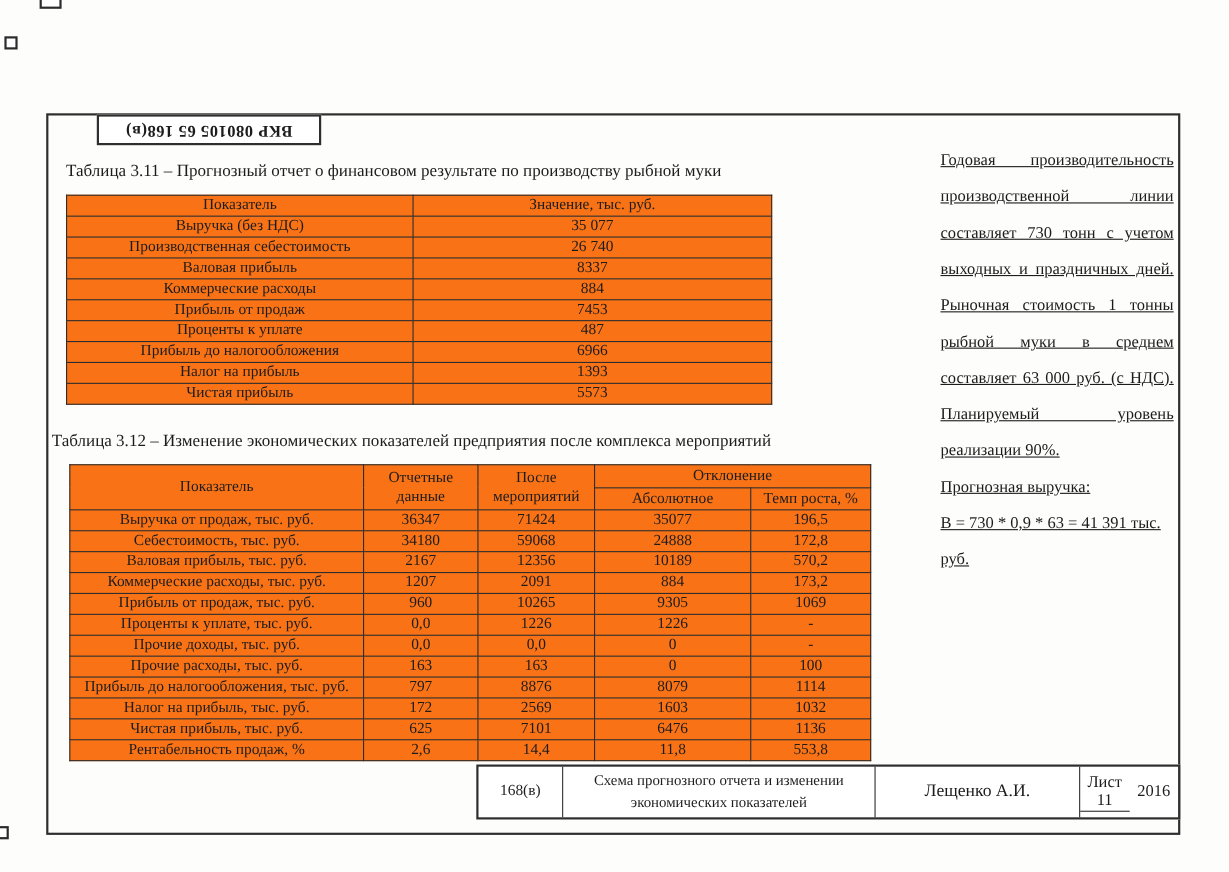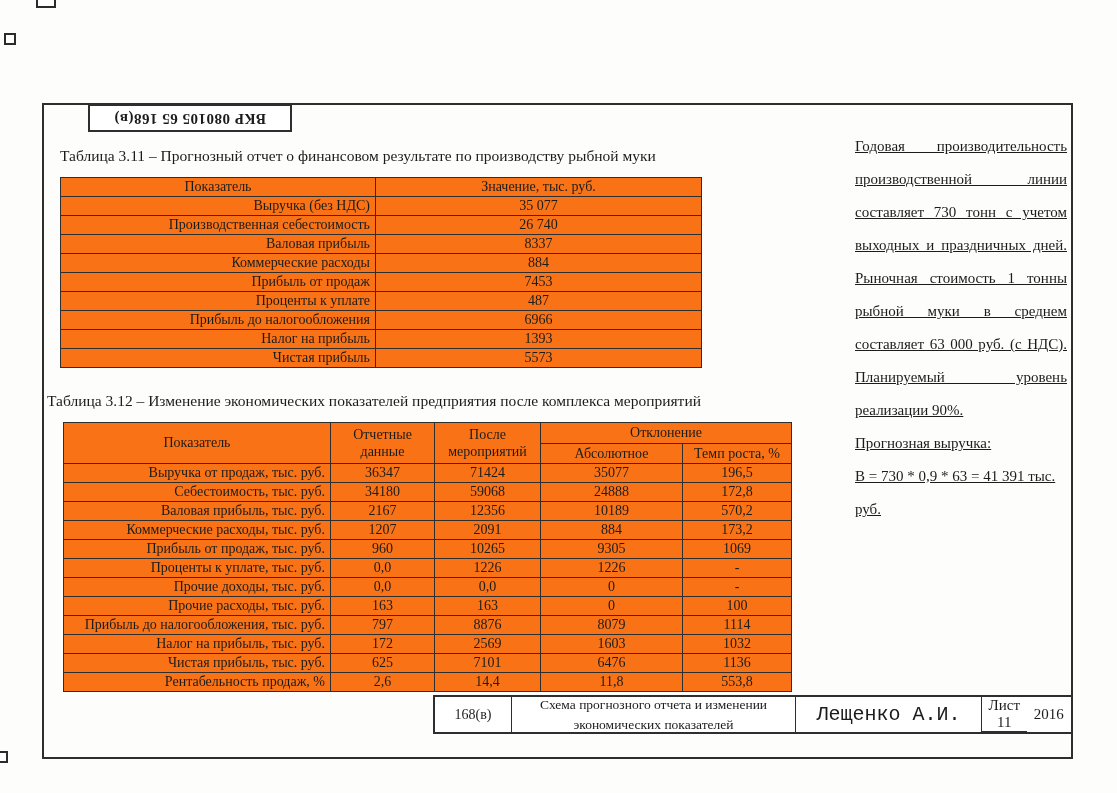--- a/index.html
+++ b/index.html
@@ -29,46 +29,46 @@
 
   table { border-collapse:collapse; table-layout:fixed; background:#f97316; }
   th, td {
     border:1px solid #2e2e2e;
     font-size:14px; font-weight:normal;
     padding:1px 5px;
     height:19px;
     overflow:hidden; white-space:nowrap;
     text-align:center; vertical-align:middle;
   }
-  tbody td:first-child { text-align:right;margin-top:36px; }
+  tbody td:first-child { text-align:center;margin-top:36px; }
 
   #table-1 { position:absolute; left:60px; top:177px; width:641px; border:1.5px solid #2e2e2e; }
   #table-2 { position:absolute; left:63px; top:422px; width:728px; border:1.5px solid #2e2e2e; }
   #table-2 th { white-space:normal; line-height:1.25; padding:1px 3px; }
 
   .notes {
     position:absolute; left:855px; top:130px; width:212px;
     font-size:15px; line-height:33px;text-decoration:underline;
   }
   .notes p { text-align:justify; }
   .notes p.plain { text-align:left; }
 
   .title-block {
-    position:absolute; left:433px; top:695px; width:640px; height:39px;
+    position:absolute; left:433px; top:695px; width:640px; height:50px;
     border:2px solid #2e2e2e; background:#fff;
     display:flex;
   }
   .tb-cell {
     border-right:1.5px solid #2e2e2e;
     display:flex; align-items:center; justify-content:center;
     text-align:center;
   }
   .tb-code { width:77px; font-size:14px; }
   .tb-desc { width:284px; font-size:13.5px; line-height:1.45; padding:2px 8px; }
-  .tb-author { width:186px; font-size:20px;font-family:Liberation Mono, monospace; }
+  .tb-author { width:186px; font-size:16px; }
   .tb-right { width:89px; display:flex; flex-direction:row; border-right:none; }
   .tb-sheet, .tb-year {
     flex:1; display:flex; align-items:center; justify-content:center; font-size:15px;
   }
   .tb-sheet { border-bottom:1.5px solid #2e2e2e; }
 </style>
 </head>
 <body>
 
 <div class="crop-mark" style="left:36px; top:-6px; width:20px; height:14px;"></div>

